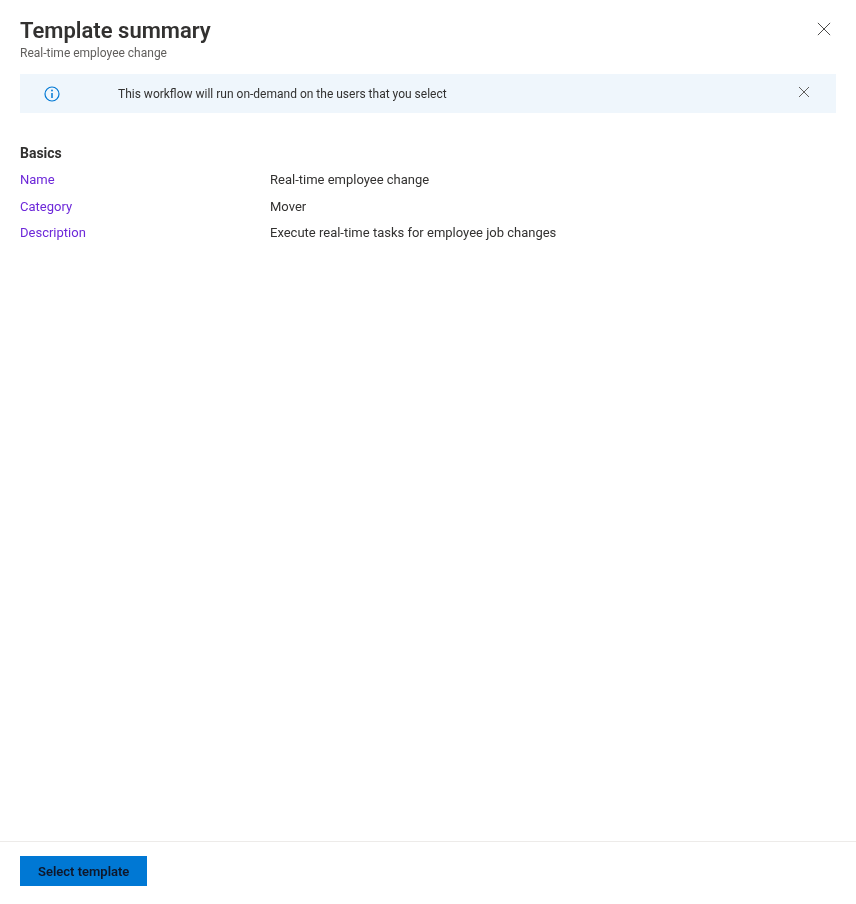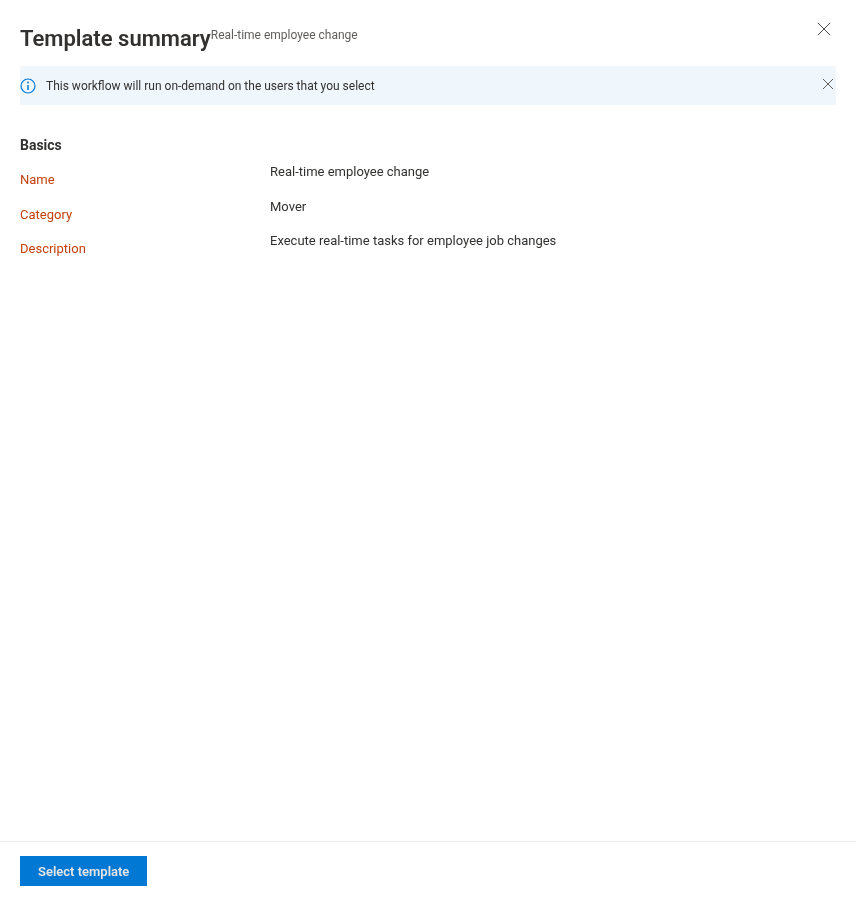--- a/index.html
+++ b/index.html
@@ -24,22 +24,21 @@
       padding: 18px 20px 0 20px;
     }
     .panel-header {
       display: flex;
       justify-content: space-between;
       align-items: flex-start;
       margin-bottom: 14px;
     }
     .panel-header-text {
       display: flex;
-      flex-direction: row;
-      margin-top: 8px;
+      flex-direction: column;
     }
     .panel-title {
       font-size: 22px;
       font-weight: 600;
       color: #323130;
       line-height: 1.2;
     }
     .panel-subtitle {
       font-size: 12px;
       color: #605e5c;
@@ -58,25 +57,26 @@
       color: #323130;
     }
     .close-btn svg {
       width: 14px;
       height: 14px;
     }
     .info-banner {
       display: flex;
       align-items: center;
       background: #eff6fc;
-      padding: 10px 0;
+      padding: 10px 24px;
       margin-bottom: 32px;
       font-size: 12px;
       color: #323130;
       position: relative;
+      gap: 48px;
     }
     .info-banner .info-icon {
       flex-shrink: 0;
       margin-right: 10px;
       color: #0078d4;
       display: flex;
       align-items: center;
     }
     .info-banner .info-icon svg {
       width: 16px;
@@ -112,39 +112,38 @@
     .kv-row {
       display: flex;
       font-size: 13px;
       color: #323130;
       margin-bottom: 8px;
       line-height: 1.4;
     }
     .kv-key {
       width: 250px;
       flex-shrink: 0;
-      color: #c2410c;
-      margin-top: 8px;
+      color: #6d28d9;
     }
     .kv-val {
       flex: 1;
       color: #323130;
     }
     .panel-footer {
       position: absolute;
       left: 0;
       right: 0;
       bottom: 0;
       border-top: 1px solid #edebe9;
       padding: 14px 20px 18px 20px;
       background: #ffffff;
     }
     .primary-btn {
       background: #0078d4;
-      color: #e5e5e5;
+      color: #0f172a;
       border: none;
       font-size: 13px;
       font-weight: 600;
       padding: 6px 18px;
       cursor: pointer;
       min-height: 30px;
       font-family: inherit;
     }
   </style>
 </head>

